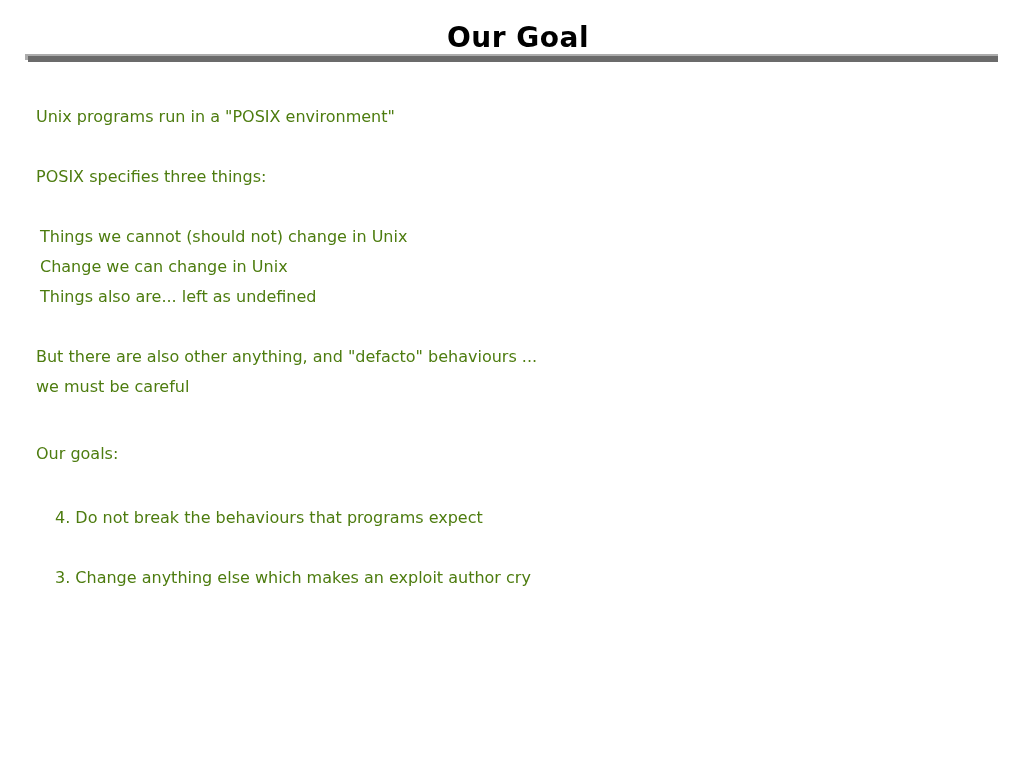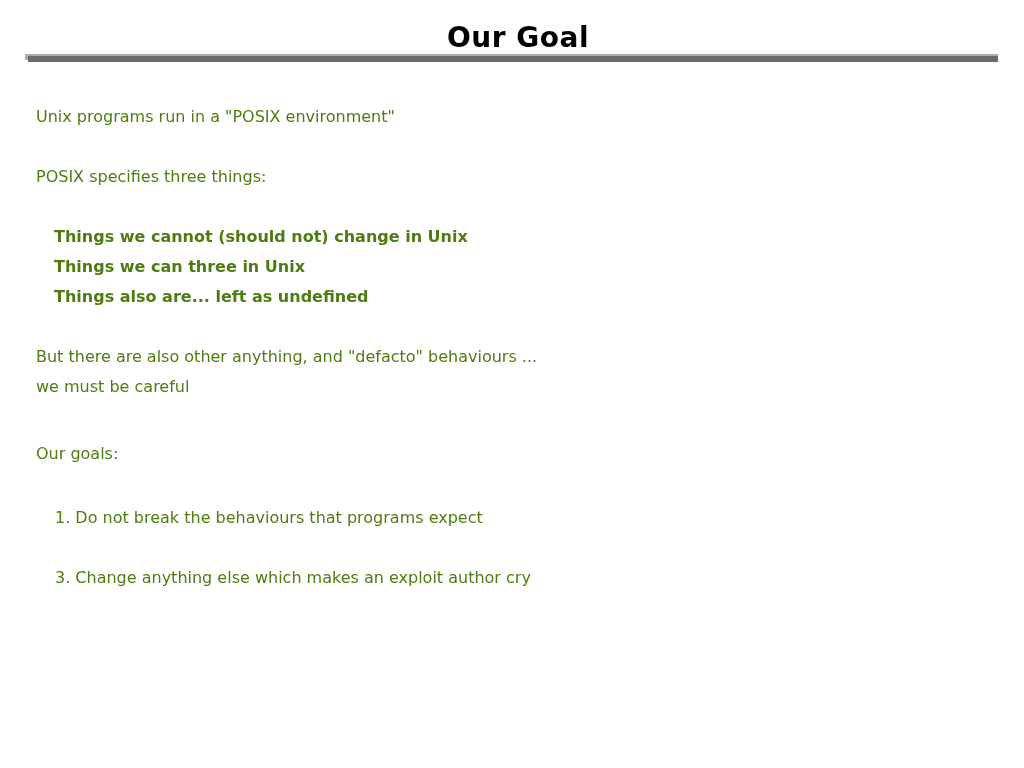--- a/index.html
+++ b/index.html
@@ -46,42 +46,42 @@
     background: #6b6b6b;
   }
   .line {
     position: absolute;
     left: 27px;
     font-size: 16px;
     line-height: 30px;
     color: #4d7c0f;
     white-space: pre;
   }
-  .indent1 { left: 45px; font-weight: bold; }
+  .indent1 { left: 31px; }
   .indent2 { left: 46px; }
 </style>
 </head>
 <body>
 
 <div class="slide">
 
   <div class="slide-title">Our Goal</div>
 
   <div class="rule-light"></div>
   <div class="rule-dark"></div>
 
   <div class="line" style="top: 93px;">Unix programs run in a "POSIX environment"</div>
 
   <div class="line" style="top: 153px;">POSIX specifies three things:</div>
 
   <div class="line indent1" style="top: 213px;">Things we cannot (should not) change in Unix</div>
-  <div class="line indent1" style="top: 243px;">Things we can three in Unix</div>
+  <div class="line indent1" style="top: 243px;">Change we can change in Unix</div>
   <div class="line indent1" style="top: 273px;">Things also are... left as undefined</div>
 
   <div class="line" style="top: 333px;">But there are also other anything, and "defacto" behaviours ...</div>
   <div class="line" style="top: 363px;">we must be careful</div>
 
   <div class="line" style="top: 430px;">Our goals:</div>
 
-  <div class="line indent2" style="top: 494px;">1. Do not break the behaviours that programs expect</div>
+  <div class="line indent2" style="top: 494px;">4. Do not break the behaviours that programs expect</div>
   <div class="line indent2" style="top: 554px;">3. Change anything else which makes an exploit author cry</div>
 
 </div>
 
 </body></html>

